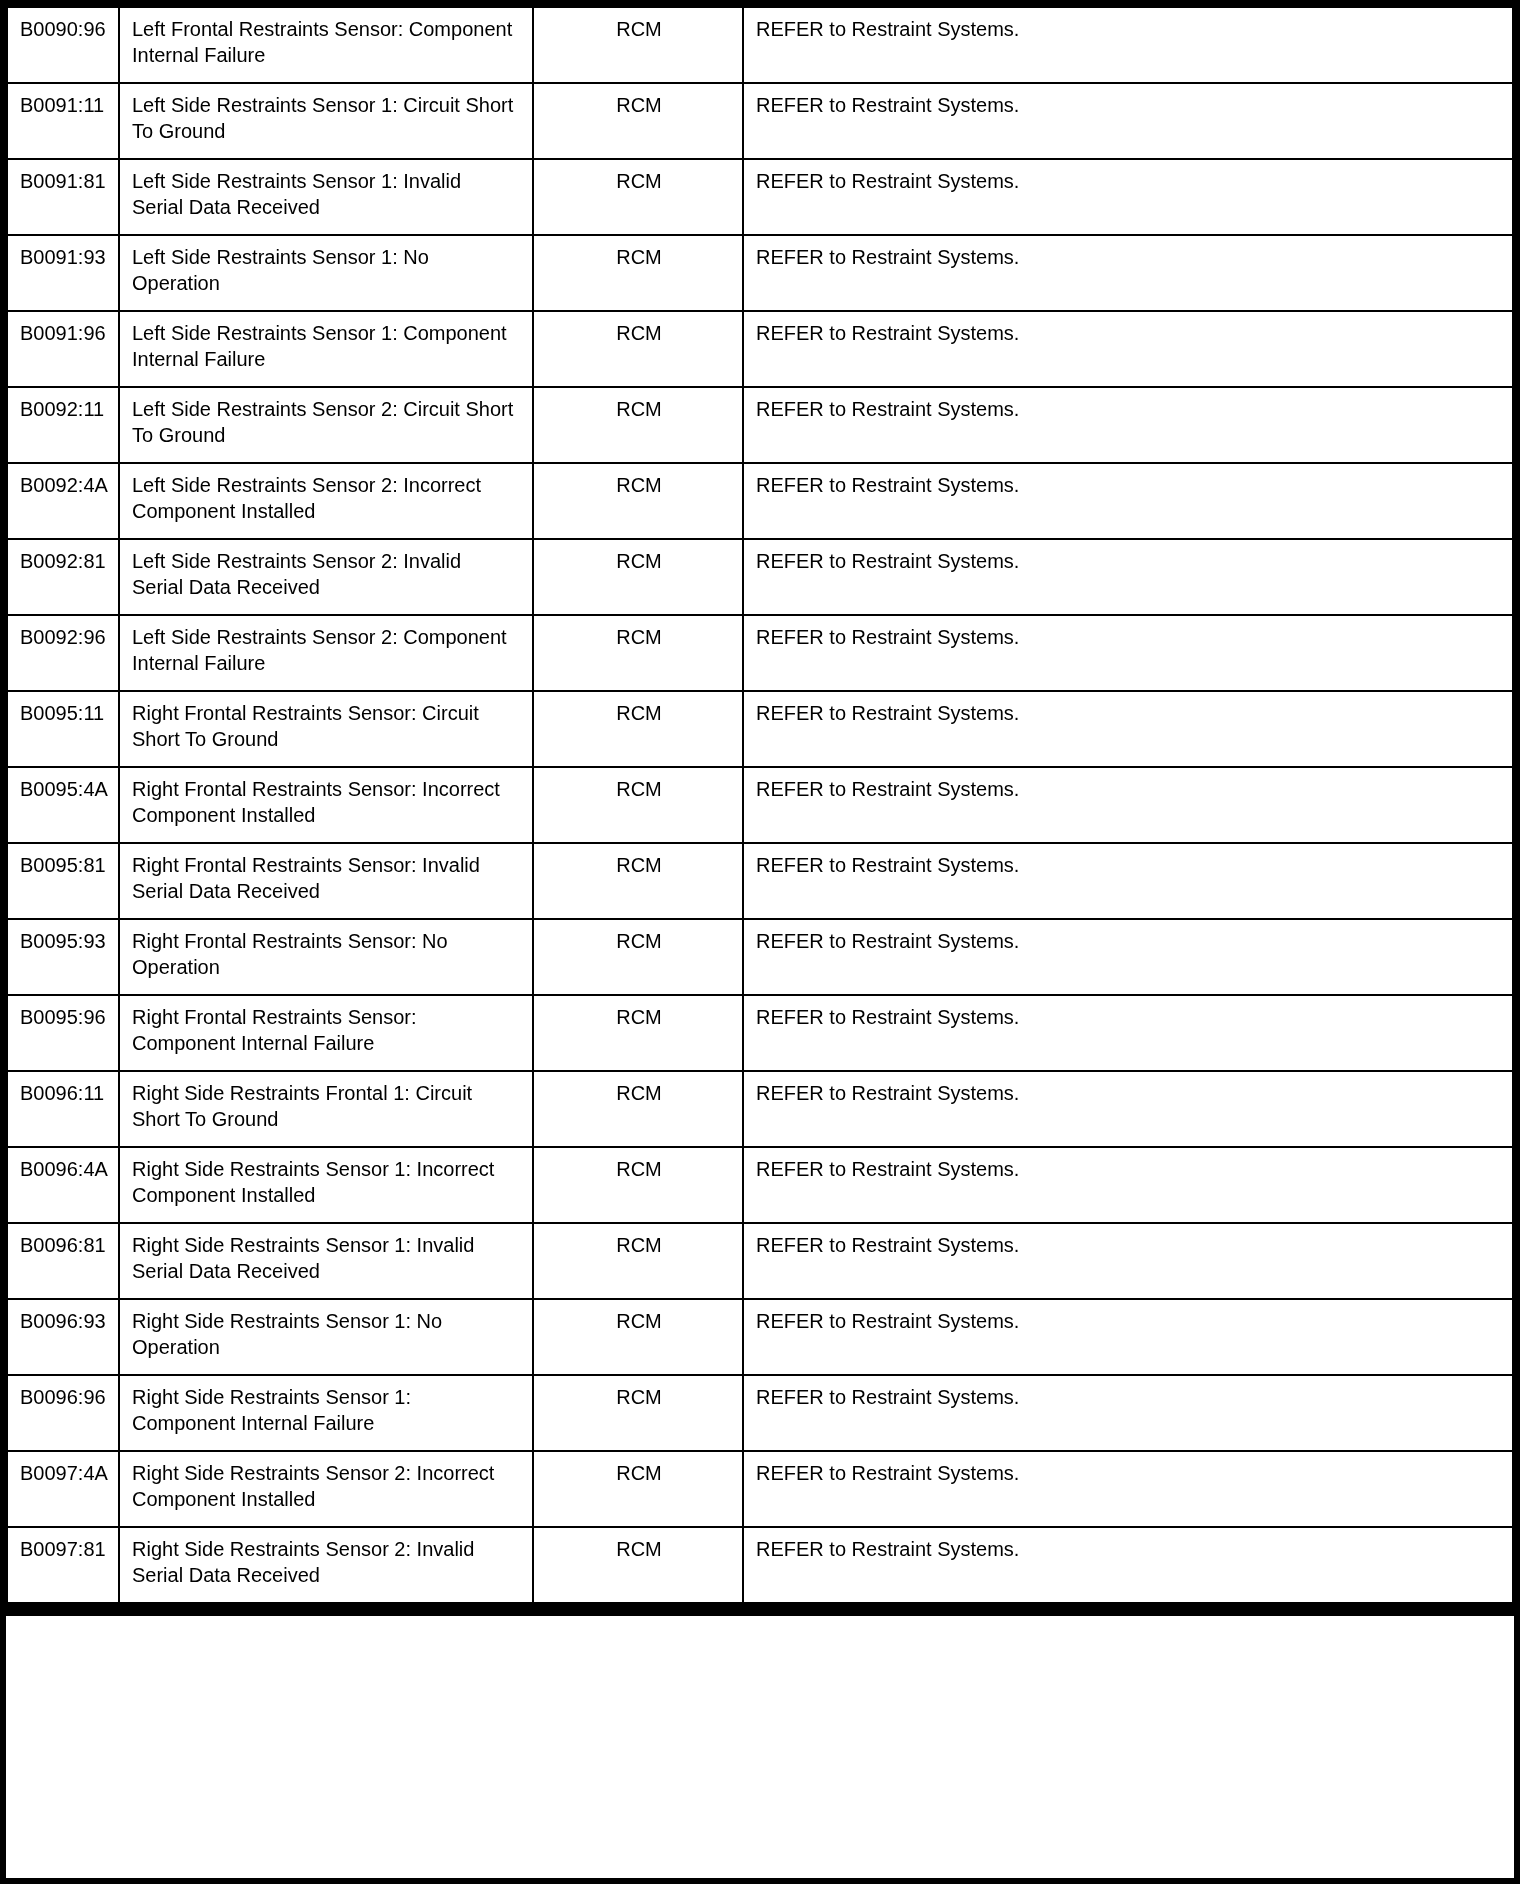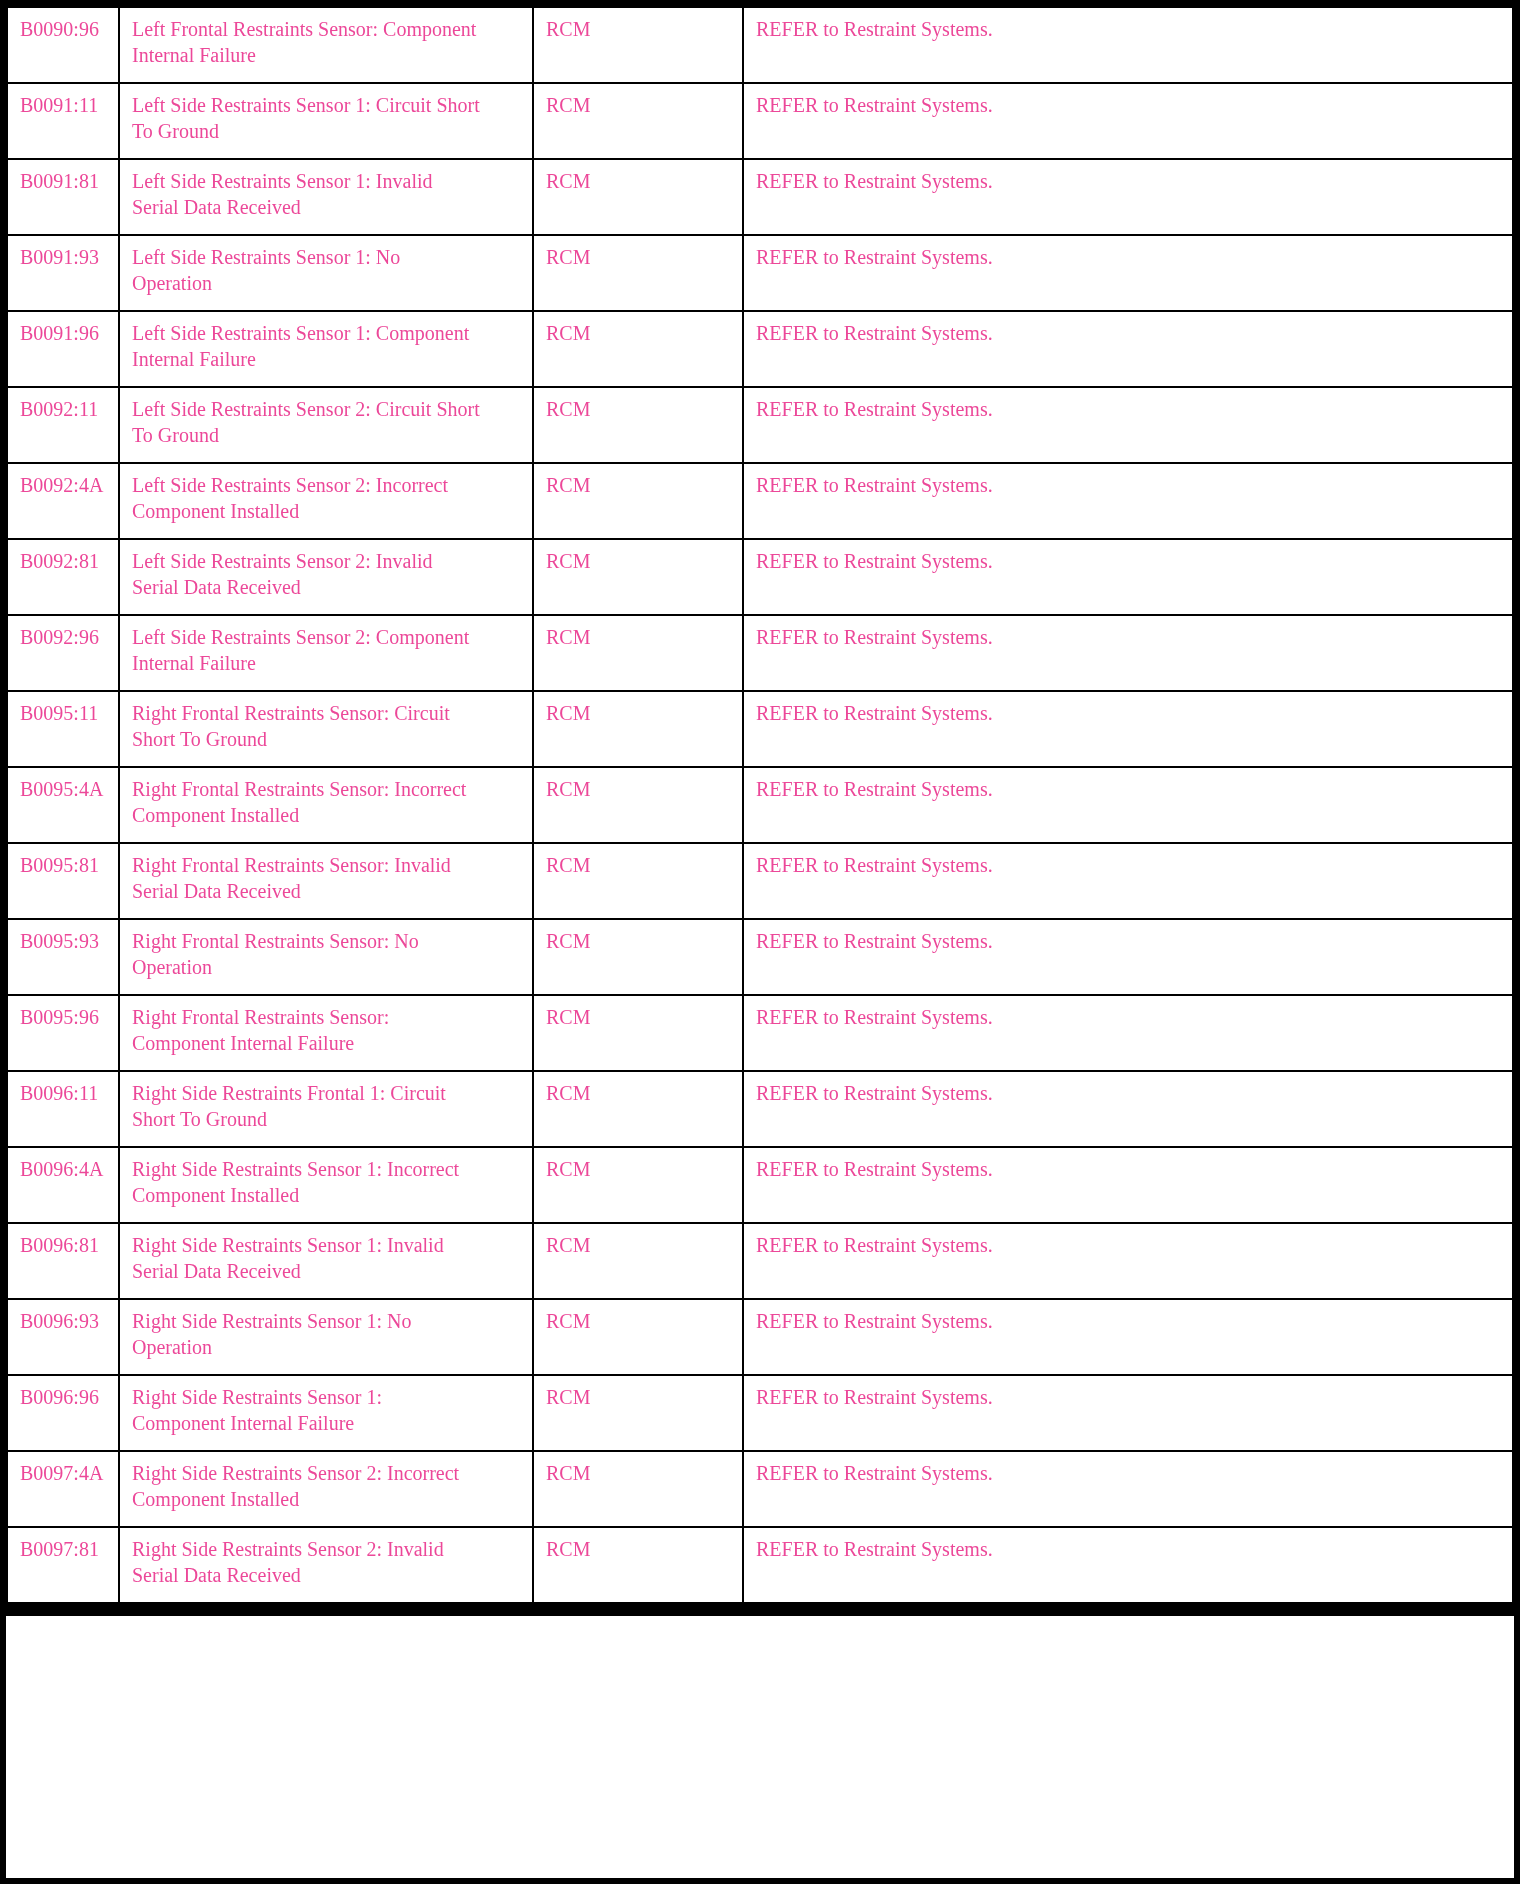--- a/index.html
+++ b/index.html
@@ -7,22 +7,22 @@
     padding: 0;
     background: #ffffff;
   }
   .page {
     position: relative;
     width: 1520px;
     height: 1884px;
     box-sizing: border-box;
     border: 6px solid #000000;
     background: #ffffff;
-    font-family: Liberation Serif, serif;
-    color: #ec4899;
+    font-family: Liberation Sans, sans-serif;
+    color: #000000;
     overflow: hidden;
   }
   table.dtc-table {
     width: 100%;
     border-collapse: collapse;
     table-layout: fixed;
   }
   table.dtc-table td {
     border: 2px solid #000000;
     vertical-align: top;
@@ -32,21 +32,21 @@
     height: 56px; 
     overflow: hidden;
   }
   td.col-code {
     padding-left: 10px;
   }
   td.col-desc {
     white-space: pre-line;
   }
   td.col-module {
-    text-align: left;
+    text-align: center;
   }
   td.col-action {
     padding-left: 14px;
     margin-left: 16px;
   }
   col.c-code   { width: 112px; }
   col.c-desc   { width: 414px; }
   col.c-module { width: 210px; }
   col.c-action { width: auto; }
   .bottom-rule {

